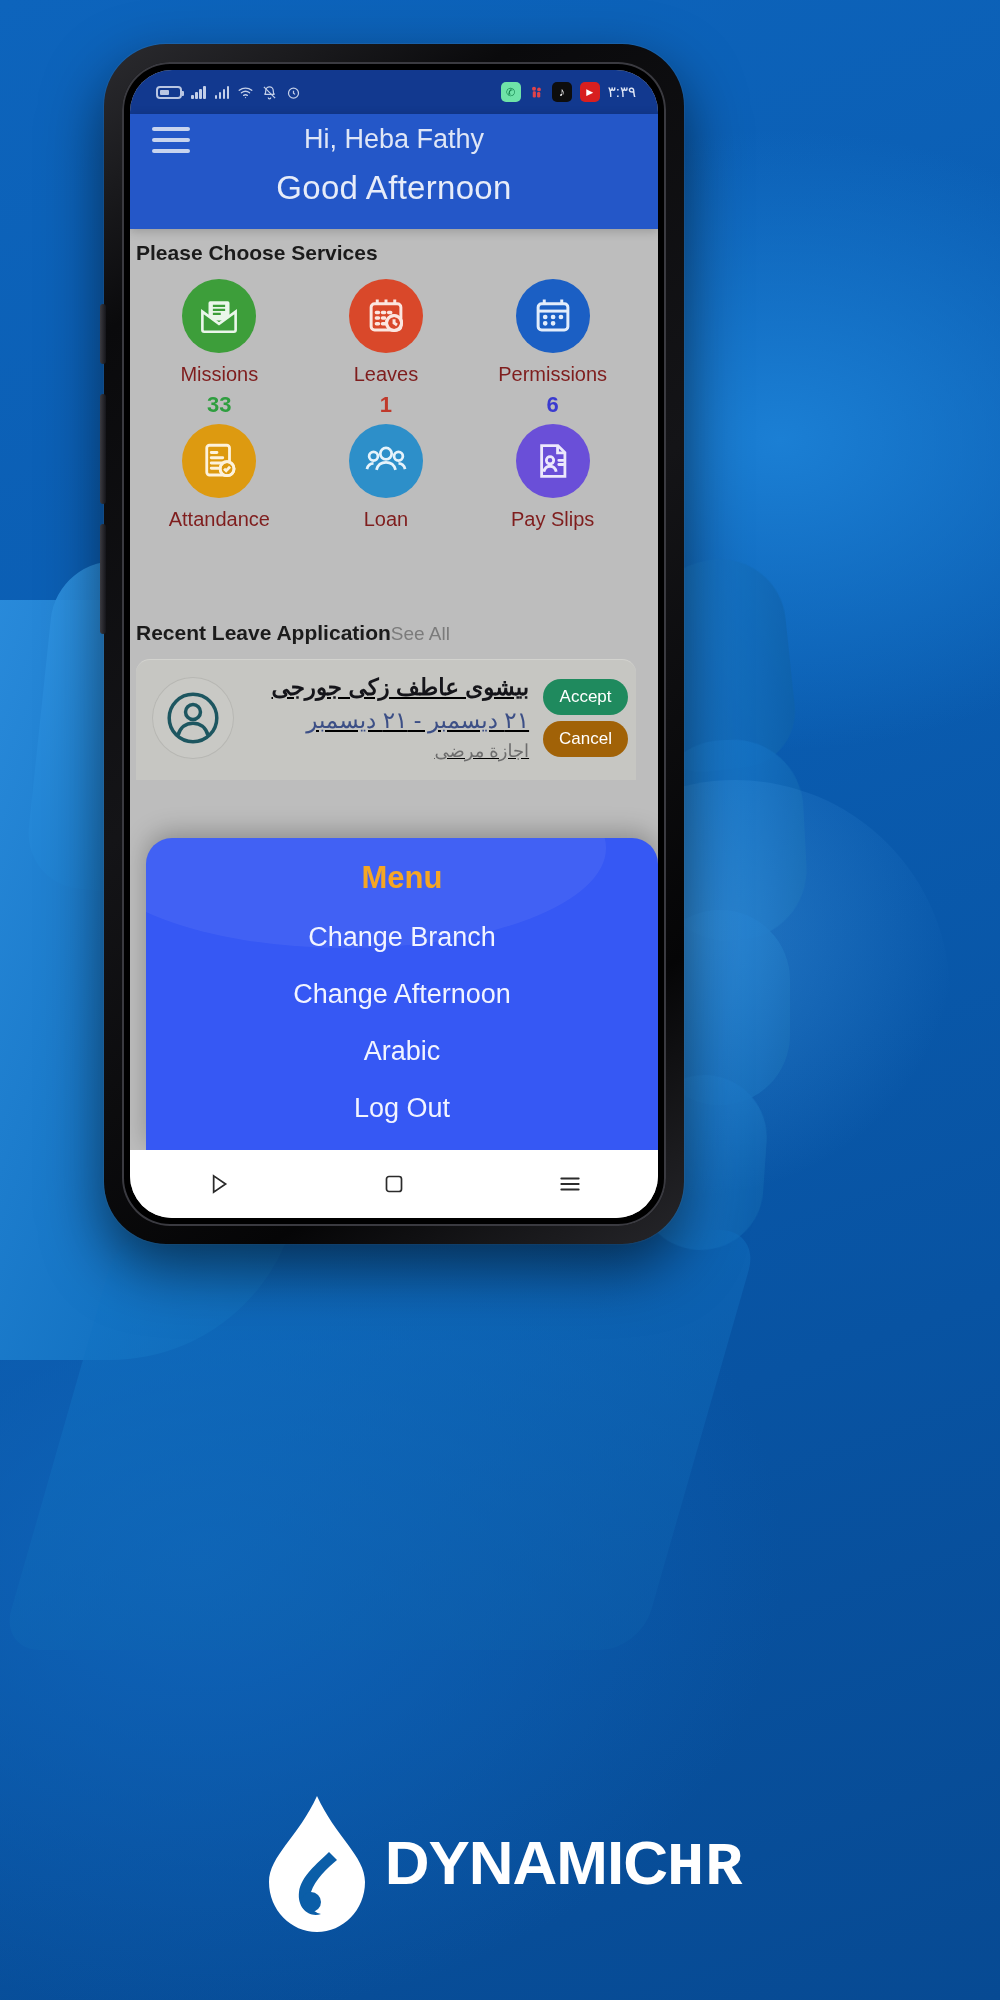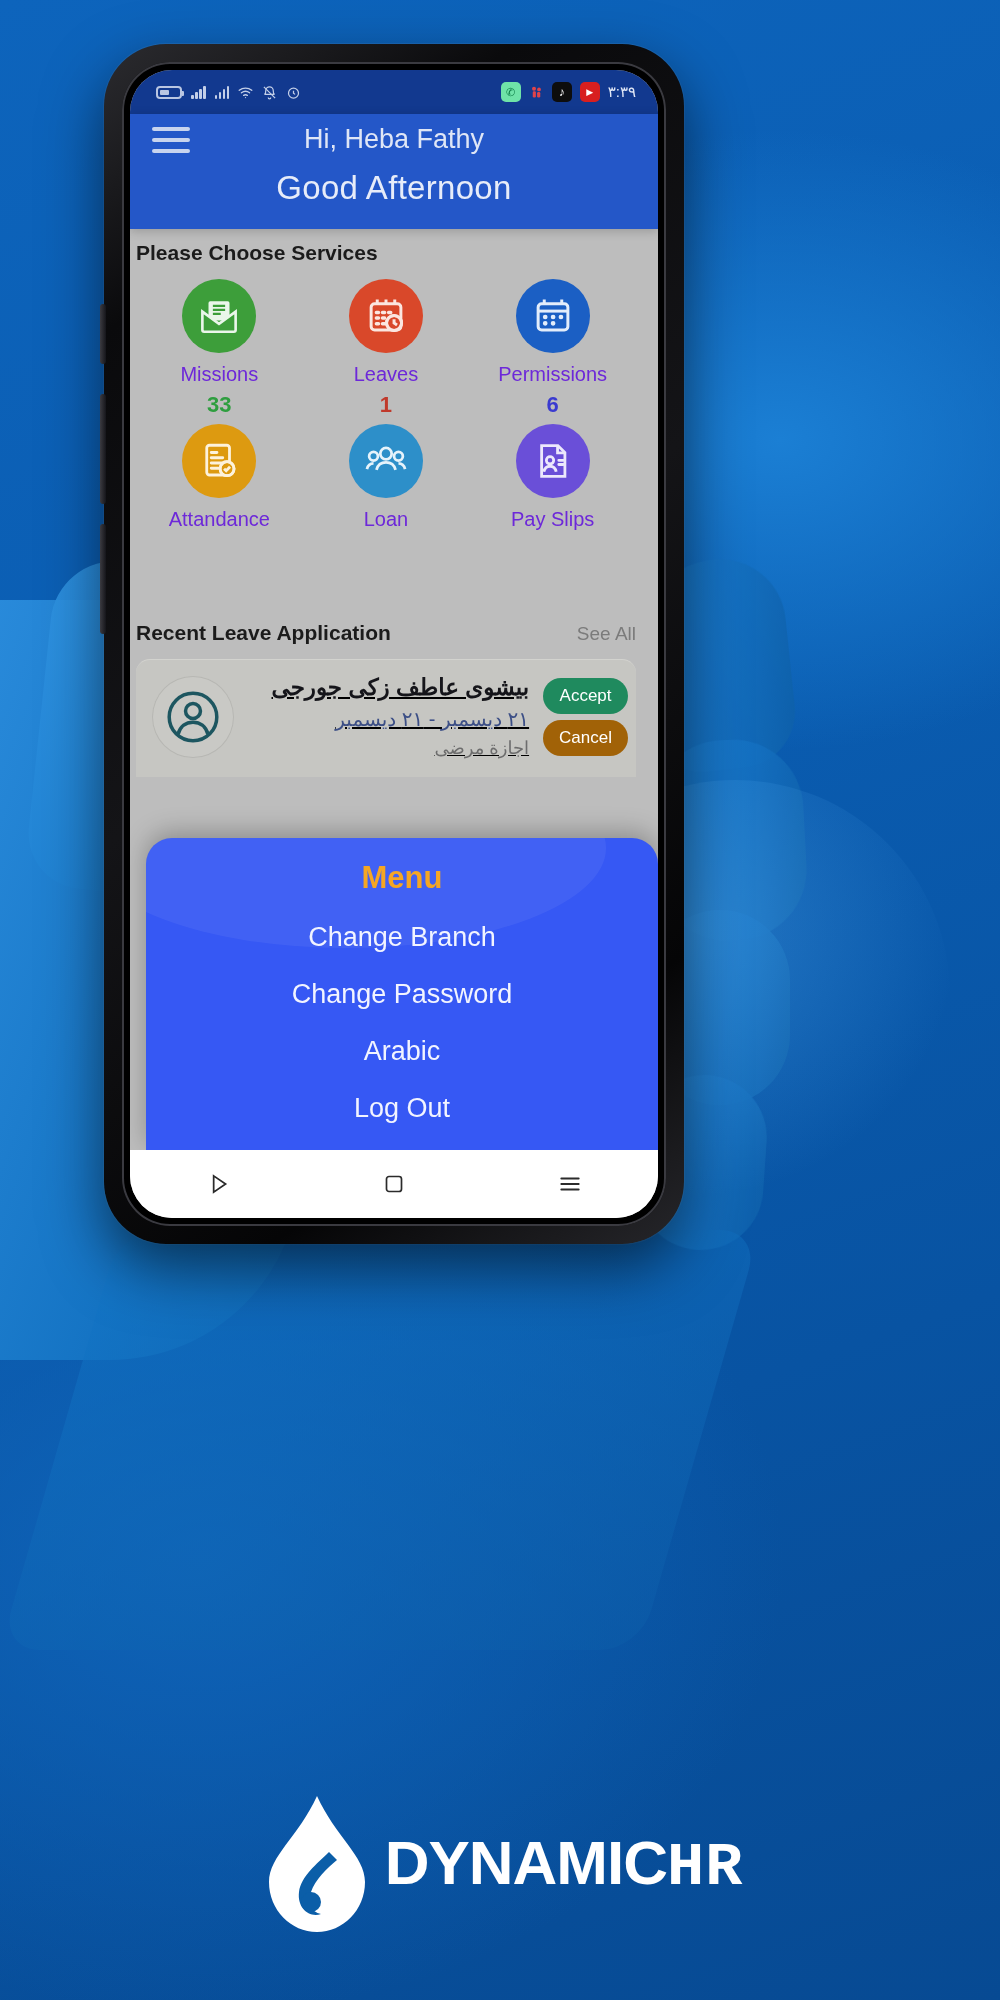--- a/index.html
+++ b/index.html
@@ -116,42 +116,42 @@
 
   .grid {
     display: grid; grid-template-columns: repeat(3,1fr);
     margin-top: 14px;
   }
   .tile { text-align:center; padding-bottom: 6px; cursor:pointer; }
   .tile-icon {
     width: 74px; height: 74px; border-radius: 50%; margin: 0 auto;
     display:flex; align-items:center; justify-content:center;
   }
-  .tile-label { margin-top: 10px; font-size: 20px; color:#6d28d9; }
+  .tile-label { margin-top: 10px; font-size: 20px; color:#7f1d1d; }
   .tile-count { margin-top: 6px; font-size: 22px; font-weight: bold; height: 26px; }
 
   .recent-head {
-    display:flex; align-items:flex-end; justify-content:space-between;
+    display:flex; align-items:flex-end; justify-content:flex-start;
     margin-top: 52px;
   }
   .see-all { font-size:19px; color:#7b7b7b; cursor:pointer; }
 
   .leave-card {
     margin-top: 14px; background:#c6c6c2; border-radius: 14px 14px 0 0;
     border-top: 1px solid #d3d3cf;
     display:flex; align-items:center; gap: 14px; padding: 14px 12px 18px 16px;
   }
   .avatar {
     width: 82px; height: 82px; border-radius: 50%; background:#c9c9c5;
     display:flex; align-items:center; justify-content:center; flex: 0 0 82px;
     box-shadow: inset 0 0 0 1px #b7b7b3;
   }
   .leave-text { flex:1; text-align:right; direction: rtl; text-decoration: underline; }
   .leave-name { font-size: 23px; font-weight:bold; color:#15151a; }
-  .leave-dates { font-size: 20px; color:#3c4f86; margin-top: 6px; }
+  .leave-dates { font-size: 23px; color:#3c4f86; margin-top: 6px; }
   .leave-type { font-size: 18px; color:#6d6d6d; margin-top: 6px; }
   .leave-actions { display:flex; flex-direction:column; gap:6px; flex:0 0 auto; margin-right:-4px; }
   .btn { border:none; border-radius: 18px; padding: 8px 16px; font-size: 17px; color:#fff; cursor:pointer; }
   .btn-accept { background:#1f8a5e; }
   .btn-cancel { background:#a16207; }
 
   
   .menu-sheet {
     position:absolute; left:16px; right:0; bottom: 68px;
     background:#3658f4; border-radius: 26px 26px 0 0;
@@ -370,21 +370,21 @@
           <div class="leave-actions">
             <button class="btn btn-accept">Accept</button>
             <button class="btn btn-cancel">Cancel</button>
           </div>
         </div>
       </div>
 
       <div class="menu-sheet">
         <div class="menu-title">Menu</div>
         <div class="menu-item">Change Branch</div>
-        <div class="menu-item">Change Password</div>
+        <div class="menu-item">Change Afternoon</div>
         <div class="menu-item">Arabic</div>
         <div class="menu-item">Log Out</div>
       </div>
 
       <div class="navbar">
         <svg class="nav-ic" width="26" height="26" viewBox="0 0 24 24" fill="none" stroke="#2b2b2b" stroke-width="1.6">
           <path d="M8 4.5l11 7.5-11 7.5z"></path>
         </svg>
         <svg class="nav-ic" width="24" height="24" viewBox="0 0 24 24" fill="none" stroke="#2b2b2b" stroke-width="1.7">
           <rect x="4.5" y="4.5" width="15" height="15" rx="2.5"></rect>

